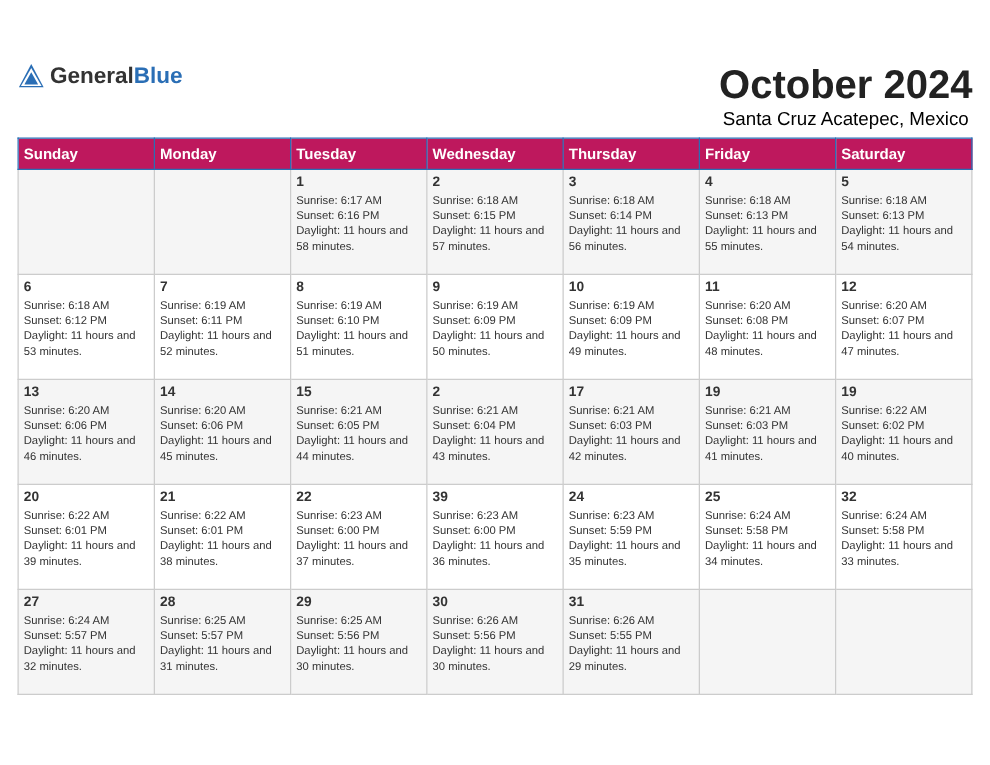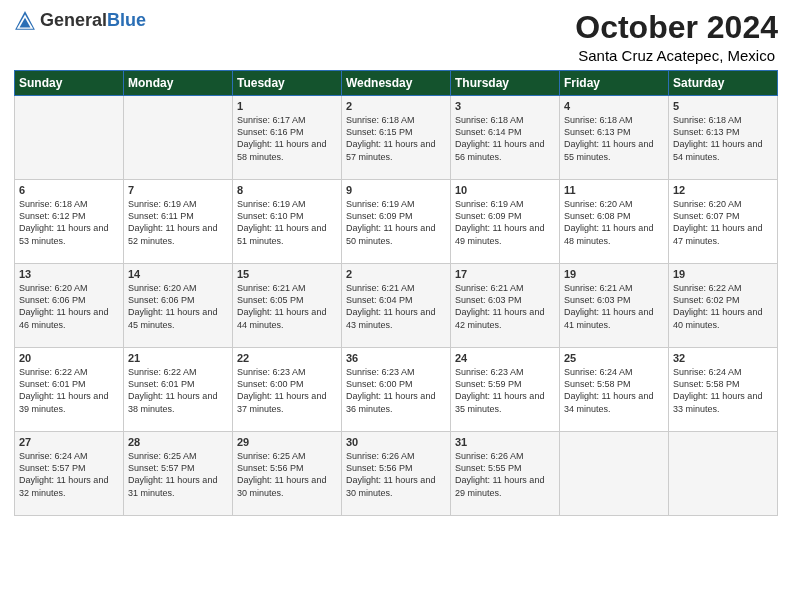--- a/index.html
+++ b/index.html
@@ -6,20 +6,21 @@
     body {
       font-family: Arial, sans-serif;
       background: #fff;
       width: 792px;
       height: 612px;
       overflow: hidden;
     }
     .container {
       width: 792px;
       padding: 10px 14px 10px 14px;
+      margin-top: 40px;
     }
     .header {
       display: flex;
       justify-content: space-between;
       align-items: flex-start;
       margin-bottom: 6px;
     }
     .logo {
       display: flex;
       align-items: center;
@@ -53,21 +54,21 @@
     .location-title {
       font-size: 15px;
       color: #000000;
       margin-top: 2px;
     }
     table {
       width: 100%;
       border-collapse: collapse;
     }
     thead tr th {
-      background-color: #14532d;
+      background-color: #be185d;
       color: #fff;
       font-size: 12px;
       font-weight: bold;
       padding: 5px 4px;
       text-align: left;
       border: 1px solid #2a6eb5;
     }
     tbody tr td {
       border: 1px solid #ccc;
       vertical-align: top;
@@ -226,21 +227,21 @@
           </td>
           <td>
             <span class="day-num">21</span>
             <div class="cell-info">Sunrise: 6:22 AM<br>Sunset: 6:01 PM<br>Daylight: 11 hours and 38 minutes.</div>
           </td>
           <td>
             <span class="day-num">22</span>
             <div class="cell-info">Sunrise: 6:23 AM<br>Sunset: 6:00 PM<br>Daylight: 11 hours and 37 minutes.</div>
           </td>
           <td>
-            <span class="day-num">36</span>
+            <span class="day-num">39</span>
             <div class="cell-info">Sunrise: 6:23 AM<br>Sunset: 6:00 PM<br>Daylight: 11 hours and 36 minutes.</div>
           </td>
           <td>
             <span class="day-num">24</span>
             <div class="cell-info">Sunrise: 6:23 AM<br>Sunset: 5:59 PM<br>Daylight: 11 hours and 35 minutes.</div>
           </td>
           <td>
             <span class="day-num">25</span>
             <div class="cell-info">Sunrise: 6:24 AM<br>Sunset: 5:58 PM<br>Daylight: 11 hours and 34 minutes.</div>
           </td>

